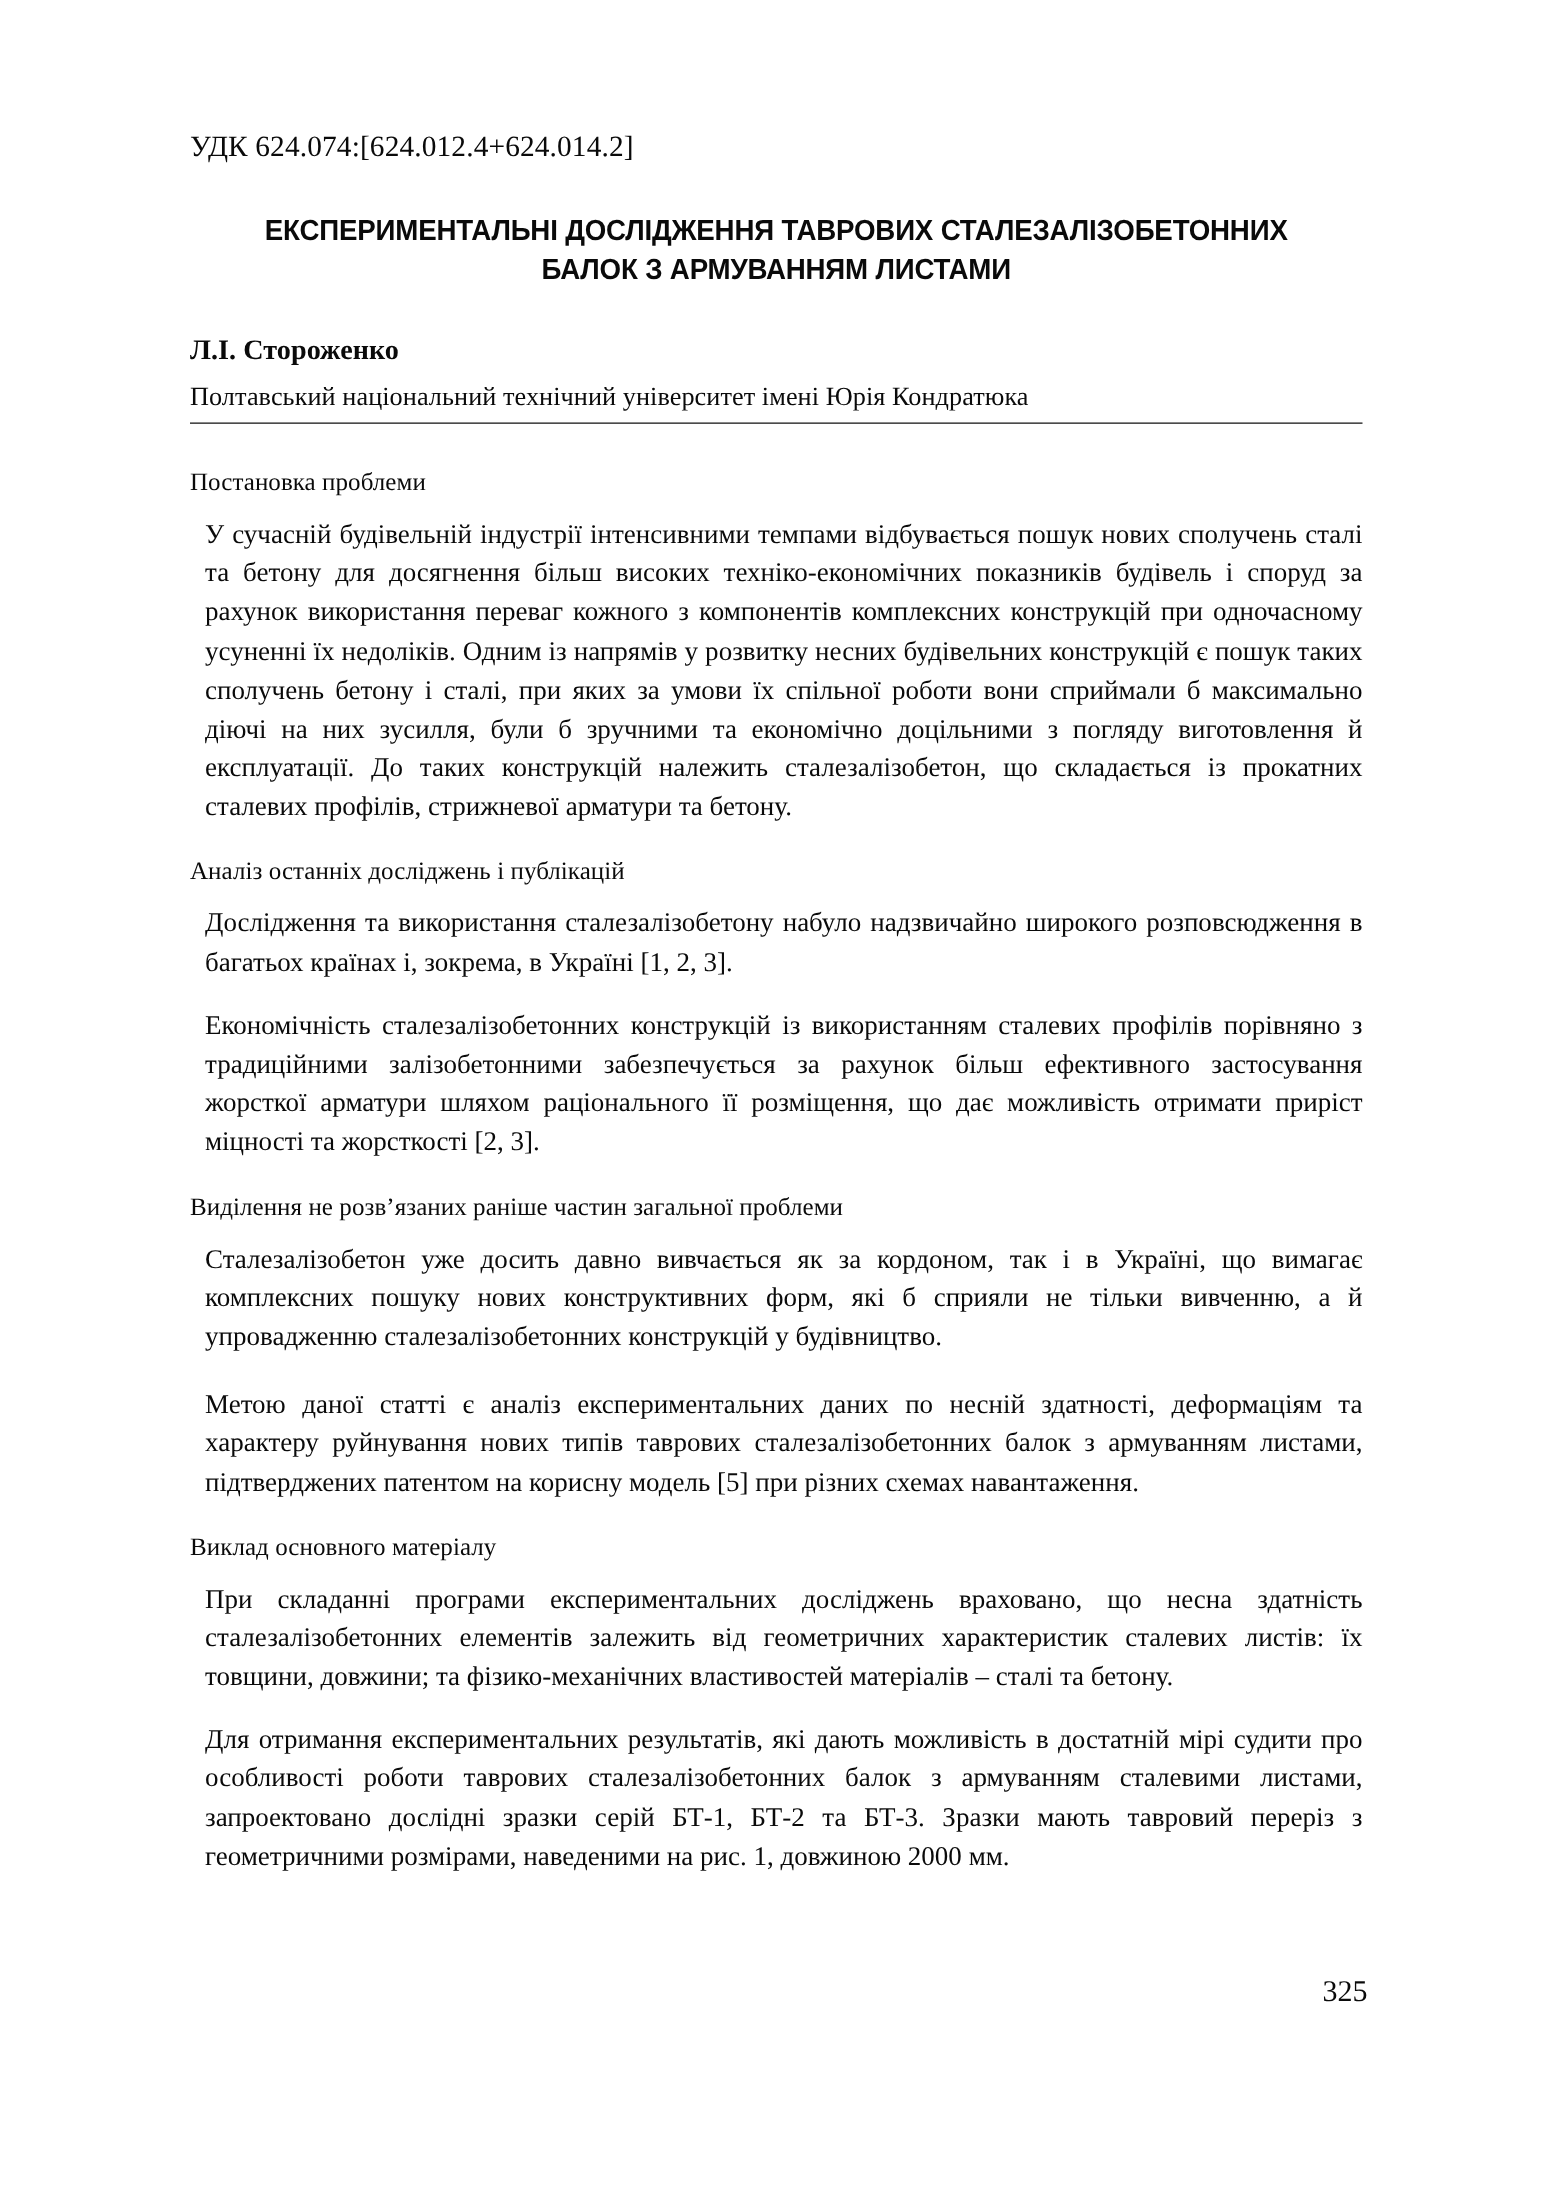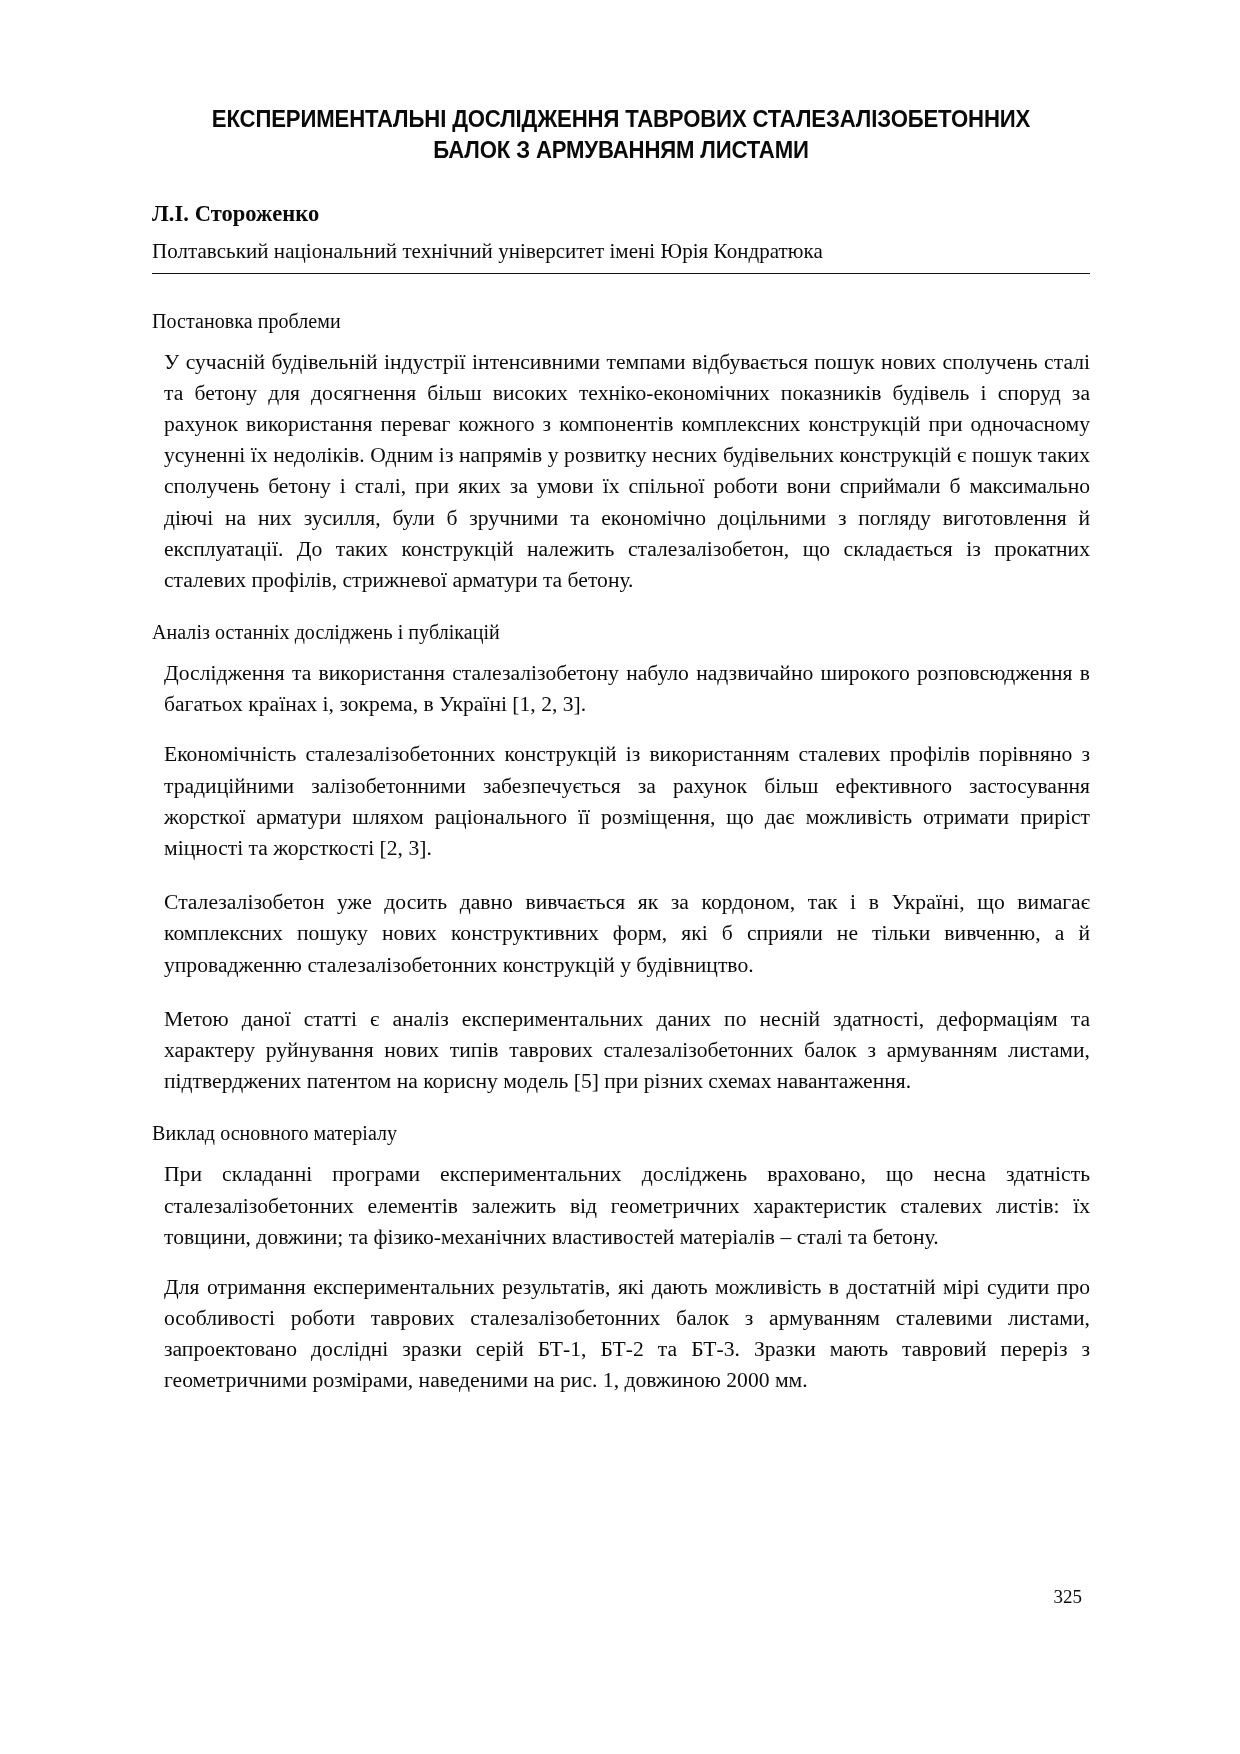--- a/index.html
+++ b/index.html
@@ -74,31 +74,32 @@
     font-size: 21.6px;
     line-height: 1.445;
     text-align: justify;
     text-justify: inter-word;
     margin: 0 0 19px 12px;
     letter-spacing: 0.01px;
   }
   p.para.last-in-section { margin-bottom: 23px; }
   .folio {
     position: absolute;
-    right: 158px;
+    right: 146px;
     bottom: 148px;
-    font-size: 19px;
+    font-size: 24px;
     line-height: 1;
   }
 </style>
 </head>
 <body>
 
 <div class="page">
 
+  <div class="udc">УДК 624.074:[624.012.4+624.014.2]</div>
 
   <div class="title">
     <span class="tline">ЕКСПЕРИМЕНТАЛЬНІ ДОСЛІДЖЕННЯ ТАВРОВИХ СТАЛЕЗАЛІЗОБЕТОННИХ</span>
     <span class="tline">БАЛОК З АРМУВАННЯМ ЛИСТАМИ</span>
   </div>
 
   <div class="authors">
     <div class="author">Л.І. Стороженко</div>
   </div>
 
@@ -106,20 +107,21 @@
 
   <hr class="rule">
 
   <h2 class="section">Постановка проблеми</h2>
   <p class="para last-in-section">У сучасній будівельній індустрії інтенсивними темпами відбувається пошук нових сполучень сталі та бетону для досягнення більш високих техніко-економічних показників будівель і споруд за рахунок використання переваг кожного з компонентів комплексних конструкцій при одночасному усуненні їх недоліків. Одним із напрямів у розвитку несних будівельних конструкцій є пошук таких сполучень бетону і сталі, при яких за умови їх спільної роботи вони сприймали б максимально діючі на них зусилля, були б зручними та економічно доцільними з погляду виготовлення й експлуатації. До таких конструкцій належить сталезалізобетон, що складається із прокатних сталевих профілів, стрижневої арматури та бетону.</p>
 
   <h2 class="section">Аналіз останніх досліджень і публікацій</h2>
   <p class="para">Дослідження та використання сталезалізобетону набуло надзвичайно широкого розповсюдження в багатьох країнах і, зокрема, в Україні [1, 2, 3].</p>
   <p class="para last-in-section">Економічність сталезалізобетонних конструкцій із використанням сталевих профілів порівняно з традиційними залізобетонними забезпечується за рахунок більш ефективного застосування жорсткої арматури шляхом раціонального її розміщення, що дає можливість отримати приріст міцності та жорсткості [2, 3].</p>
 
+  <h2 class="section">Виділення не розв’язаних раніше частин загальної проблеми</h2>
   <p class="para last-in-section">Сталезалізобетон уже досить давно вивчається як за кордоном, так і в Україні, що вимагає комплексних пошуку нових конструктивних форм, які б сприяли не тільки вивченню, а й упровадженню сталезалізобетонних конструкцій у будівництво.</p>
 
   <p class="para last-in-section">Метою даної статті є аналіз експериментальних даних по несній здатності, деформаціям та характеру руйнування нових типів таврових сталезалізобетонних балок з армуванням листами, підтверджених патентом на корисну модель [5] при різних схемах навантаження.</p>
 
   <h2 class="section">Виклад основного матеріалу</h2>
   <p class="para">При складанні програми експериментальних досліджень враховано, що несна здатність сталезалізобетонних елементів залежить від геометричних характеристик сталевих листів: їх товщини, довжини; та фізико-механічних властивостей матеріалів – сталі та бетону.</p>
   <p class="para last-in-section">Для отримання експериментальних результатів, які дають можливість в достатній мірі судити про особливості роботи таврових сталезалізобетонних балок з армуванням сталевими листами, запроектовано дослідні зразки серій БТ-1, БТ-2 та БТ-3. Зразки мають тавровий переріз з геометричними розмірами, наведеними на рис. 1, довжиною 2000 мм.</p>
 
   <div class="folio">325</div>
 

